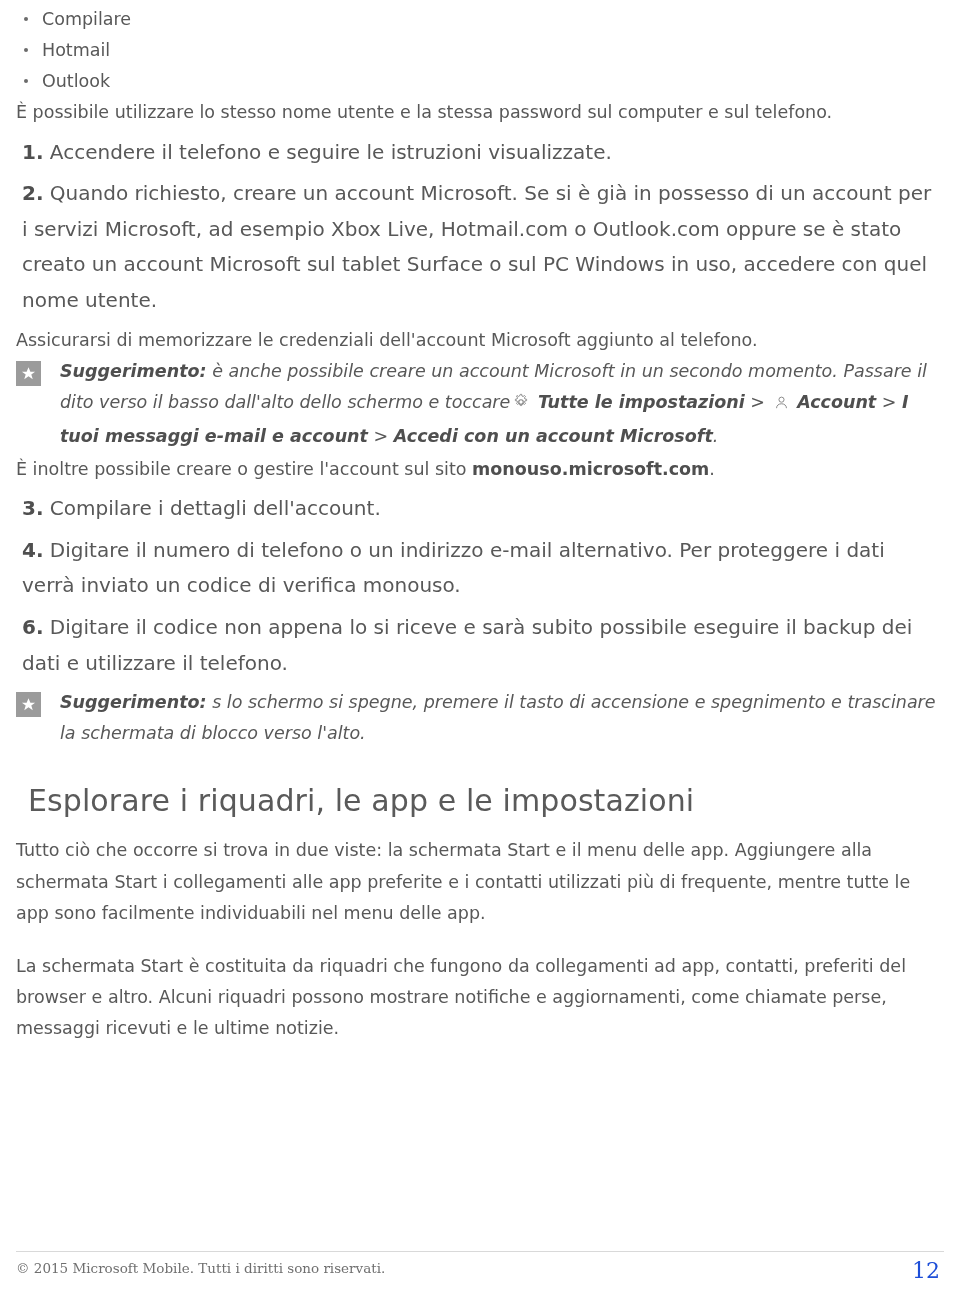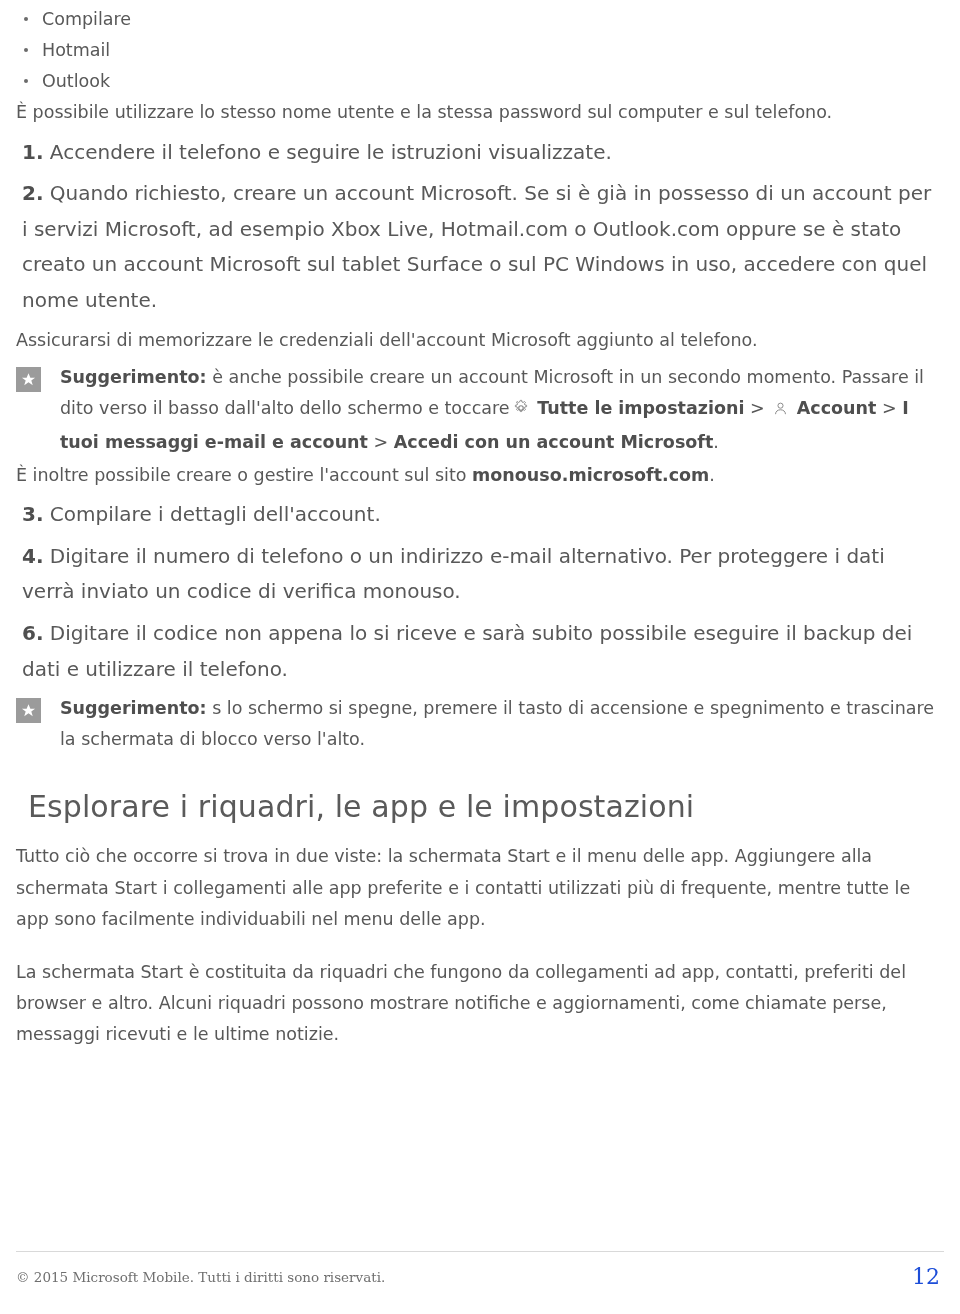--- a/index.html
+++ b/index.html
@@ -73,22 +73,22 @@
   }
   .step .num {
     font-weight: bold;
     color: #4f4f4f;
   }
 
   
   .tip {
     position: relative;
     padding-left: 44px;
-    margin-top: 6px;
     margin-bottom: 2px;
+    font-style: italic;
   }
   .tip .tipicon {
     position: absolute;
     left: 0px;
     top: 5px;
     width: 25px;
     height: 25px;
     background: #9b9b9b;
     display: flex;
     align-items: center;
@@ -121,21 +121,21 @@
   
   .footer {
     position: absolute;
     left: 16px;
     right: 16px;
     bottom: 20px;
     height: 34px;
     border-top: 1px solid #d9d9d9;
     padding-top: 8px;
     display: flex;
-    align-items: center;
+    align-items: flex-start;
     justify-content: space-between;
   }
   .footer .copy {
     font-family: "DejaVu Serif", serif;
     font-size: 13.5px;
     color: #6f6f6f;
   }
   .footer .pageno {
     font-family: "DejaVu Serif", serif;
     font-size: 22px;

